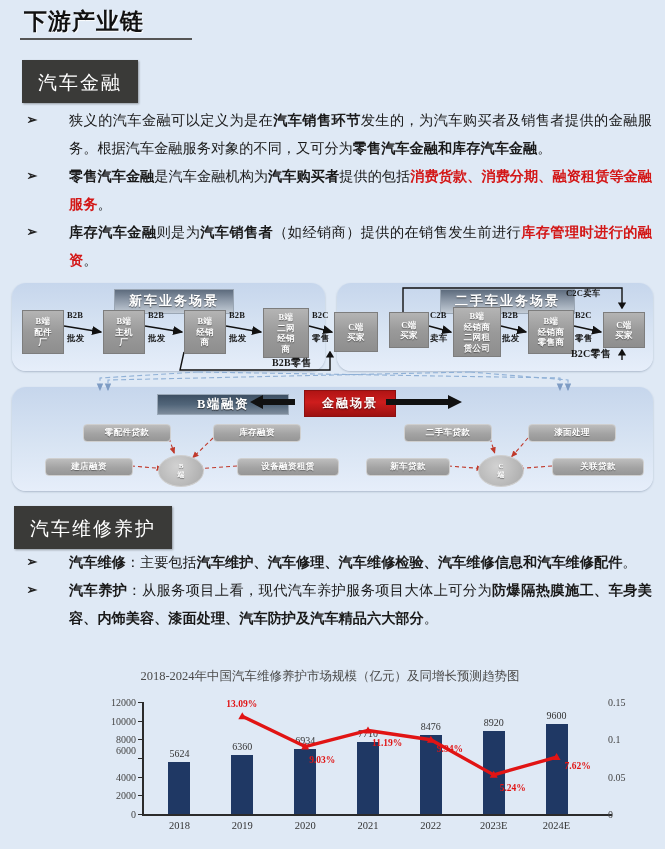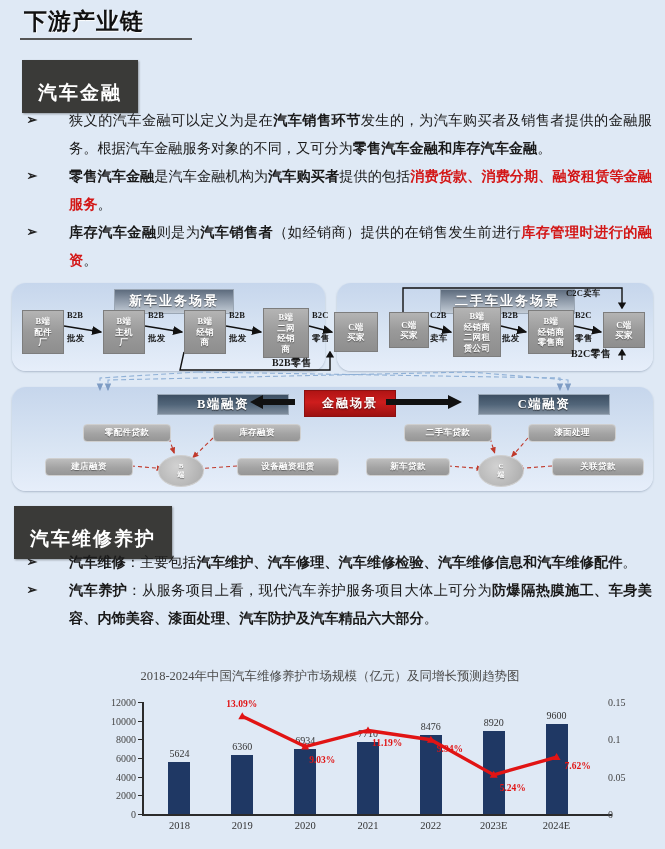--- a/index.html
+++ b/index.html
@@ -20,22 +20,22 @@
   }
   .title-rule{
     position:absolute;left:20px;top:38px;width:172px;height:2px;
     background:#555;
   }
   
   .chip{
     position:absolute;
     background:#3a3a38;
     color:#fff;
-    font-size:19px;font-weight:bold;letter-spacing:2px;
-    padding:20px 16px 7px 16px;
+    font-size:19px;font-weight:normal;letter-spacing:2px;
+    padding:10px 16px 7px 16px;
     box-shadow:1px 1px 2px rgba(0,0,0,.35);
   }
   #chip-finance{left:22px;top:60px;}
   #chip-maintain{left:14px;top:506px;}
 
   
   .bullets{position:absolute;left:22px;width:630px;}
   #bullets-finance{top:106px;}
   #bullets-maintain{top:548px;}
   .bullet{
@@ -171,21 +171,20 @@
 
 <div class="panel" id="panel-new"></div>
 <div class="panel-title" id="title-new">新车业务场景</div>
 
 <div class="panel" id="panel-used"></div>
 <div class="panel-title" id="title-used">二手车业务场景</div>
 
 <div class="panel" id="panel-fin">
   <div class="finbar" id="finbar-b">B端融资</div>
   <div class="redbar">金融场景</div>
-  <div class="finbar" id="finbar-c">C端融资</div>
 </div>
 
 <svg id="overlay" width="665" height="849" style="position:absolute;left:0;top:0;pointer-events:none;">
     <defs>
       <marker id="ah" markerWidth="7" markerHeight="7" refX="6" refY="3" orient="auto">
         <path d="M0,0 L7,3 L0,6 z" fill="#111"></path>
       </marker>
       <marker id="ahr" markerWidth="6" markerHeight="6" refX="5" refY="2.6" orient="auto">
         <path d="M0,0 L6,2.6 L0,5.2 z" fill="#c0392b"></path>
       </marker>
@@ -239,21 +238,21 @@
   <div class="chart-title">2018-2024年中国汽车维修养护市场规模（亿元）及同增长预测趋势图</div>
   <div id="plot">
       <div class="axisline" style="left: 0px; top: 0px; width: 1.5px; height: 112px;"></div>
       <div class="axisline" style="left: 0px; top: 112px; width: 470px; height: 1.5px;"></div>
       <div class="ytick" style="top: 112px;">0</div>
       <div class="tickmark" style="top: 112px;"></div>
       <div class="ytick" style="top: 93.3333px;">2000</div>
       <div class="tickmark" style="top: 93.3333px;"></div>
       <div class="ytick" style="top: 74.6667px;">4000</div>
       <div class="tickmark" style="top: 74.6667px;"></div>
-      <div class="ytick" style="top: 56px;">6000</div>
+      <div class="ytick" style="top: 48px;">6000</div>
       <div class="tickmark" style="top: 56px;"></div>
       <div class="ytick" style="top: 37.3333px;">8000</div>
       <div class="tickmark" style="top: 37.3333px;"></div>
       <div class="ytick" style="top: 18.6667px;">10000</div>
       <div class="tickmark" style="top: 18.6667px;"></div>
       <div class="ytick" style="top: 0px;">12000</div>
       <div class="tickmark" style="top: 0px;"></div>
       <div class="ytick2" style="top: 112px;">0</div>
       <div class="ytick2" style="top: 74.6667px;">0.05</div>
       <div class="ytick2" style="top: 37.3333px;">0.1</div>

